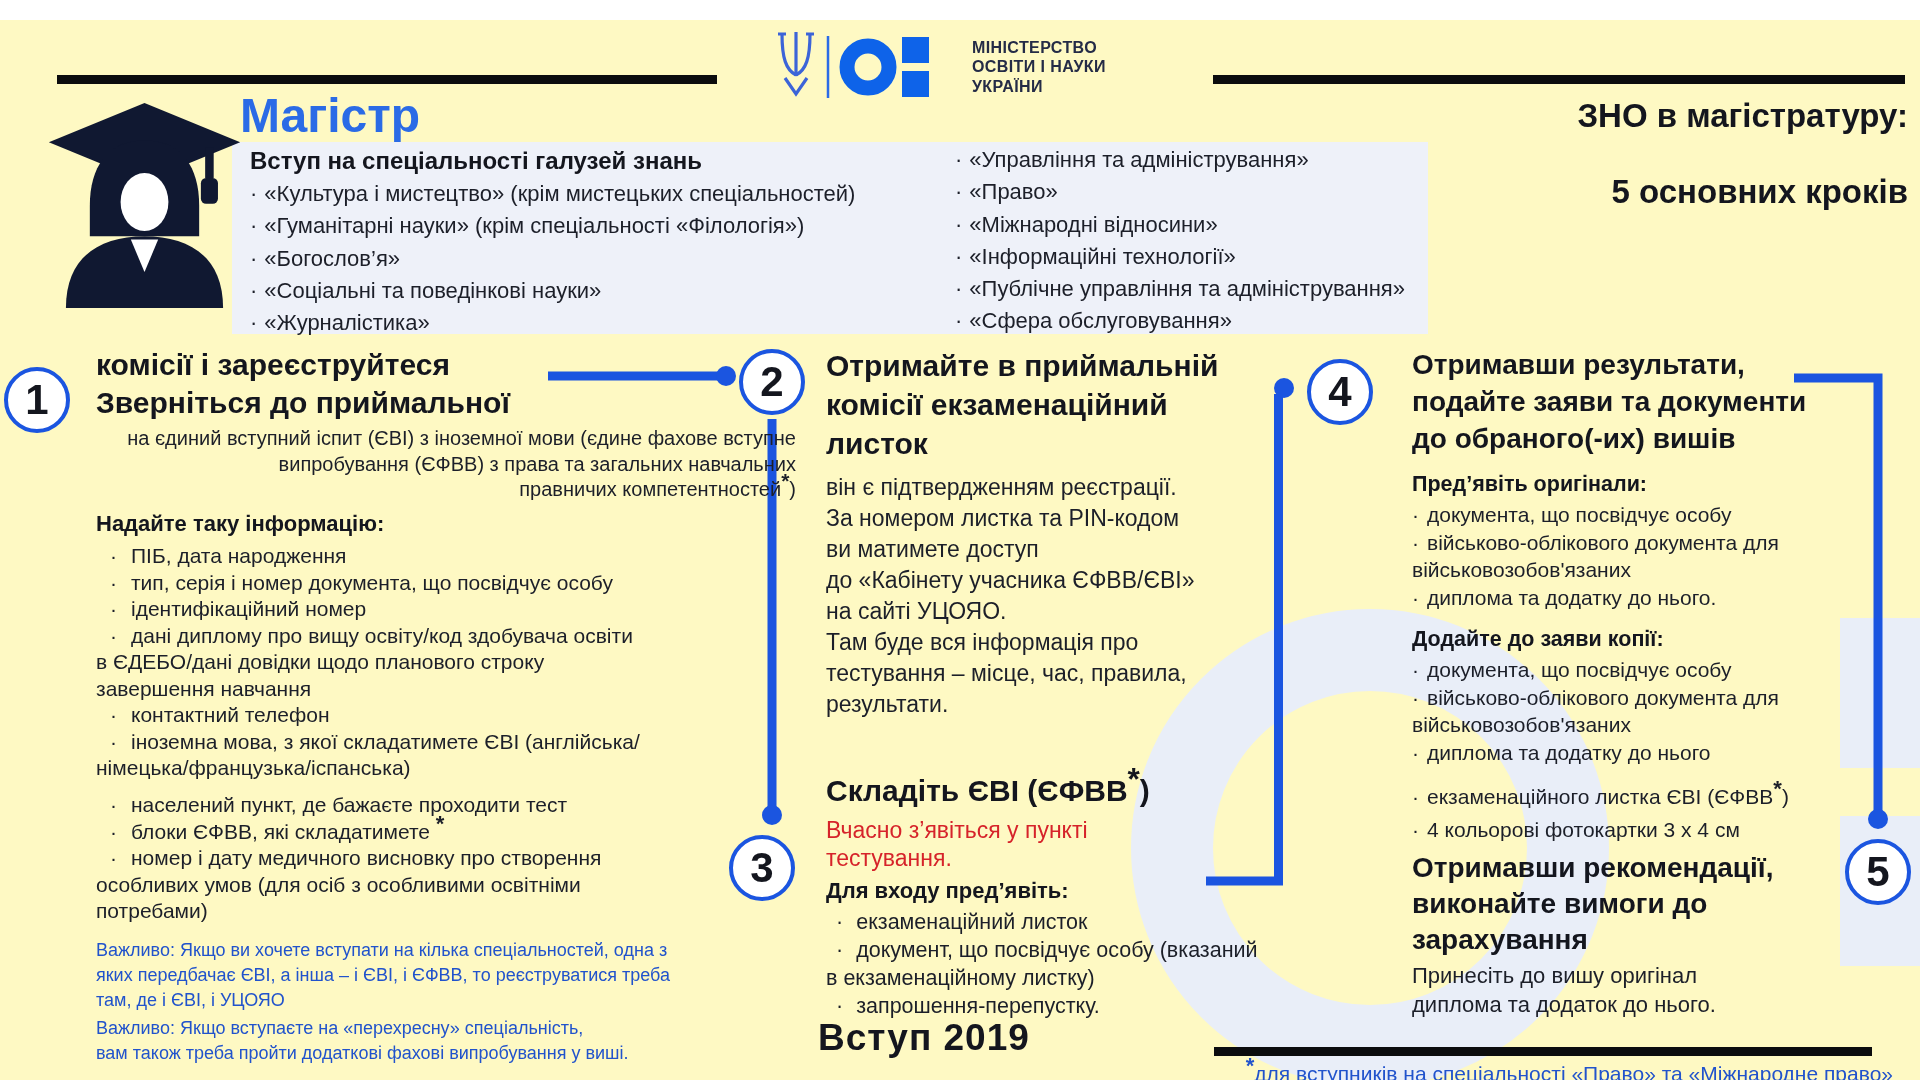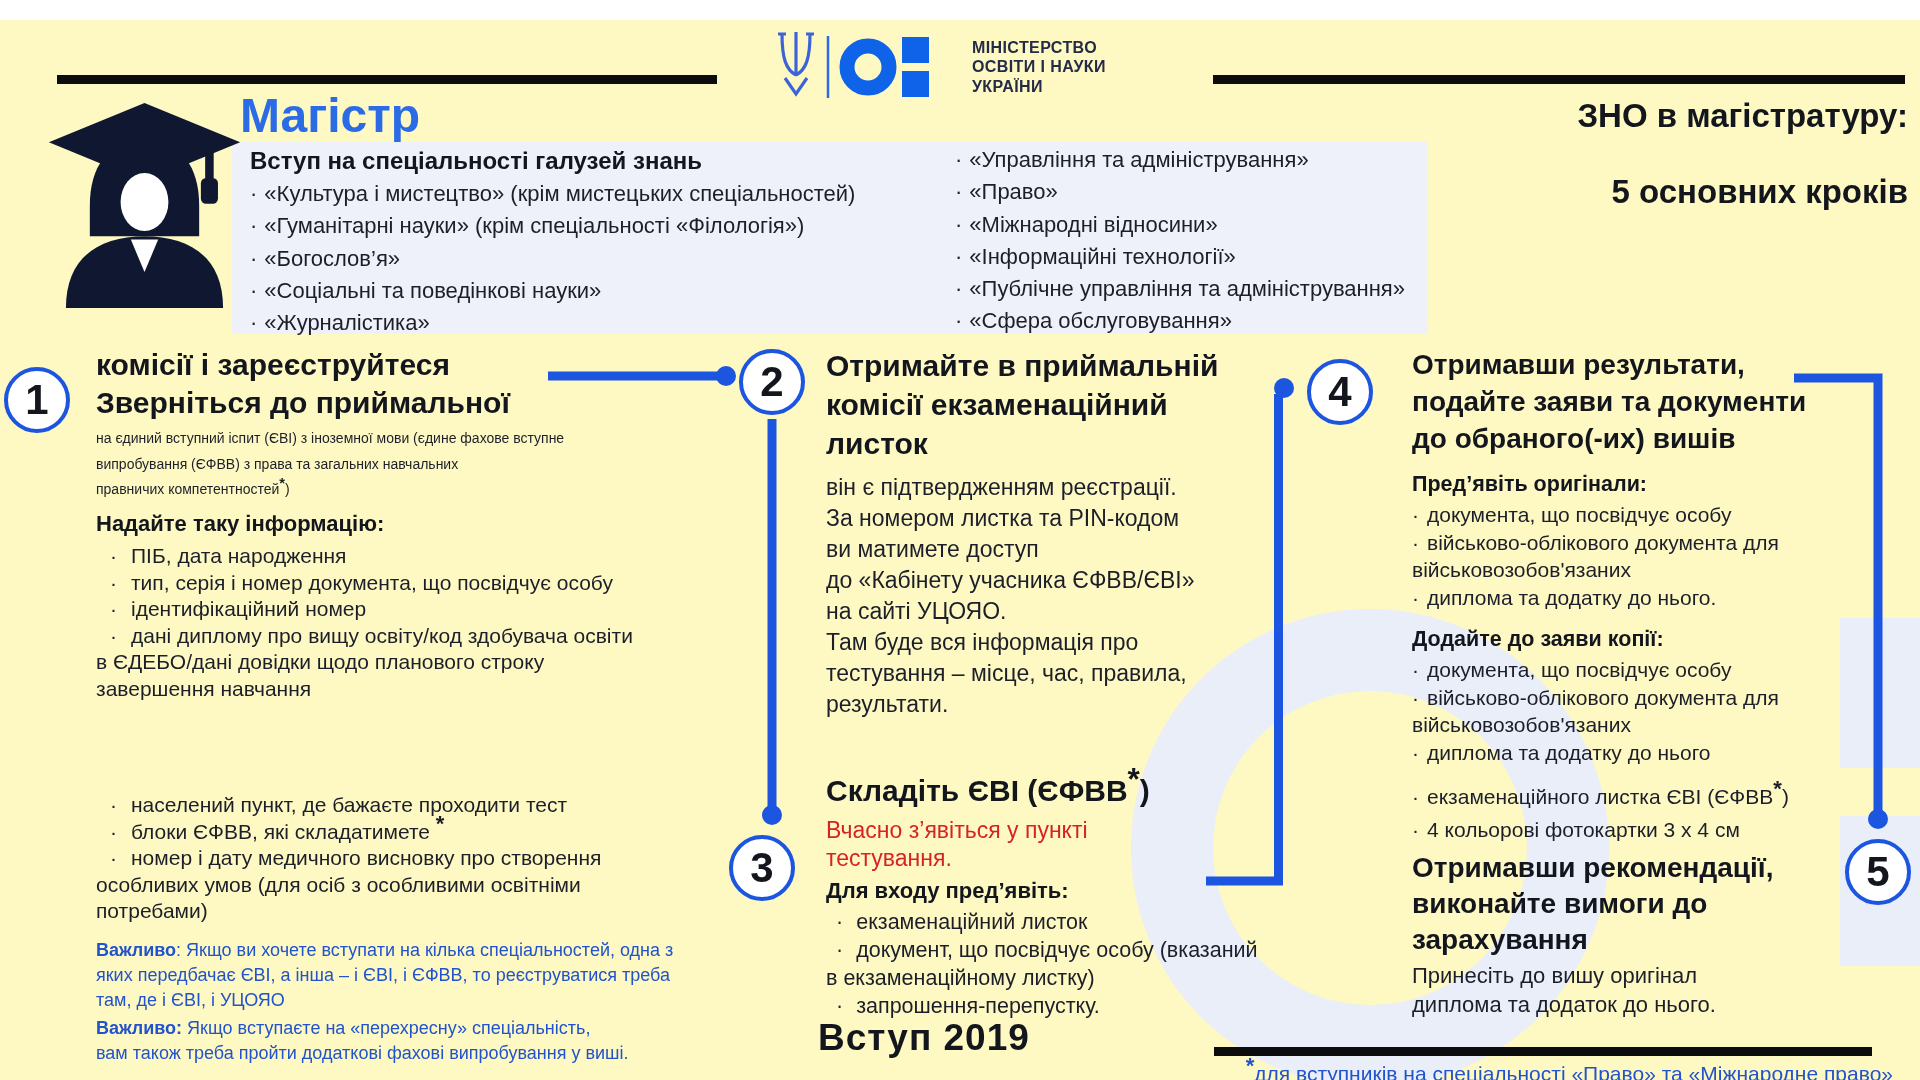--- a/index.html
+++ b/index.html
@@ -28,31 +28,31 @@
   .spec-list .dot{margin-right:7px;}
 
   
   .num-circle{position:absolute;width:66px;height:66px;border-radius:50%;background:#fff;
               border:4px solid #1b55e0;box-sizing:border-box;display:flex;align-items:center;
               justify-content:center;font-weight:700;font-size:42px;color:#14161e;z-index:3;}
 
   .step-title{font-weight:700;font-size:30px;line-height:38px;color:#14161e;z-index:2;}
   .step-title-sm{font-weight:700;font-size:28px;line-height:37px;color:#14161e;z-index:2;}
   .body-text{font-size:23px;line-height:31px;color:#1c1f29;z-index:2;}
-  .small-text{font-size:14px;line-height:25.5px;color:#1c1f29;z-index:2;}
+  .small-text{font-size:20px;line-height:25.5px;color:#1c1f29;z-index:2;text-align:right;}
   .list-heading{font-weight:700;font-size:22px;color:#14161e;z-index:2;}
   .list-heading-sm{font-weight:700;font-size:21.5px;color:#14161e;z-index:2;}
   .b-list{font-size:21px;line-height:26.5px;color:#1c1f29;z-index:2;}
   .b-list .dot{margin-left:14px;margin-right:14px;}
   .b-list-3{font-size:21.5px;line-height:28px;color:#1c1f29;z-index:2;}
   .b-list-3 .dot{margin-left:10px;margin-right:13px;}
   .b-list-4{font-size:21px;line-height:27.5px;color:#1c1f29;z-index:2;}
   .b-list-4 .dot{margin-right:8px;}
   .note{font-size:18px;line-height:25px;color:#2153cc;z-index:2;}
-  .note b{font-weight:700;}
+  .note b{font-weight:400;}
   .warning{font-size:23px;line-height:28px;color:#d6232a;z-index:2;}
 
   .vstup{font-weight:700;font-size:37px;letter-spacing:1px;color:#14161e;z-index:2;}
   .footnote{font-size:21px;color:#2153cc;text-align:right;z-index:2;}
 
   sup.ast{font-weight:700;font-size:1.05em;vertical-align:super;line-height:0;}
 </style>
 </head>
 <body>
 
@@ -165,20 +165,22 @@
       <div>на єдиний вступний іспит (ЄВІ) з іноземної мови (єдине фахове вступне</div>
       <div>випробування (ЄФВВ) з права та загальних навчальних</div>
       <div>правничих компетентностей<sup class="ast">*</sup>)</div>
     </div>
   <div class="abs list-heading" style="left:96px;top:491px;">Надайте таку інформацію:</div>
   <div class="abs b-list" style="left:96px;top:523px;width:545px;">
       <div class="li"><span class="dot">·</span><span class="li-text">ПІБ, дата народження</span></div>
       <div class="li"><span class="dot">·</span><span class="li-text">тип, серія і номер документа, що посвідчує особу</span></div>
       <div class="li"><span class="dot">·</span><span class="li-text">ідентифікаційний номер</span></div>
       <div class="li"><span class="dot">·</span><span class="li-text">дані диплому про вищу освіту/код здобувача освіти в ЄДЕБО/дані довідки щодо планового строку завершення навчання</span></div>
+      <div class="li"><span class="dot">·</span><span class="li-text">контактний телефон</span></div>
+      <div class="li"><span class="dot">·</span><span class="li-text">іноземна мова, з якої складатимете ЄВІ (англійська/німецька/французька/іспанська)</span></div>
     </div>
   <div class="abs b-list" style="left:96px;top:772px;width:545px;">
       <div class="li"><span class="dot">·</span><span class="li-text">населений пункт, де бажаєте проходити тест</span></div>
       <div class="li"><span class="dot">·</span><span class="li-text">блоки ЄФВВ, які складатимете <sup class="ast">*</sup></span></div>
       <div class="li"><span class="dot">·</span><span class="li-text">номер і дату медичного висновку про створення особливих умов (для осіб з особливими освітніми потребами)</span></div>
     </div>
   <div class="abs note" style="left:96px;top:918px;width:640px;">
       <div><b>Важливо</b>: Якщо ви хочете вступати на кілька спеціальностей,  одна з</div>
       <div>яких передбачає ЄВІ, а інша – і ЄВІ, і ЄФВВ, то реєструватися треба</div>
       <div>там, де і ЄВІ, і УЦОЯО</div>

